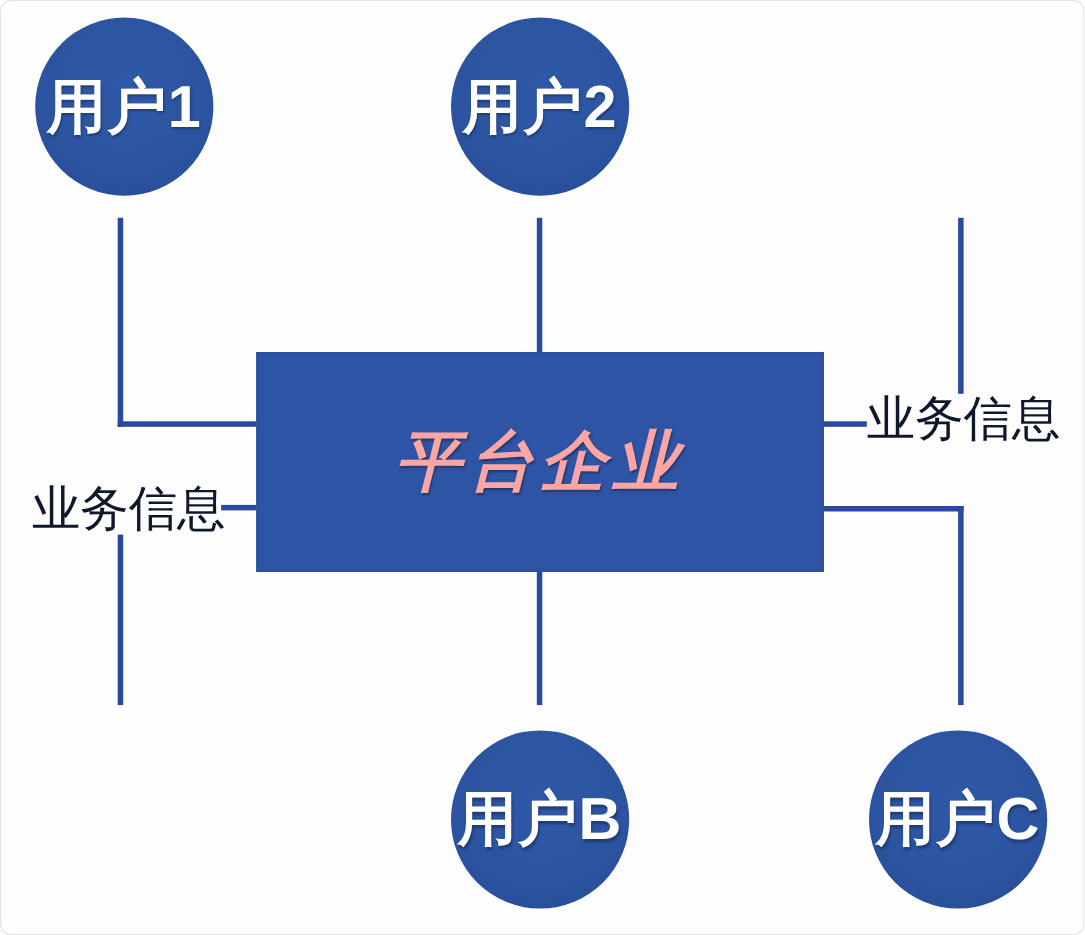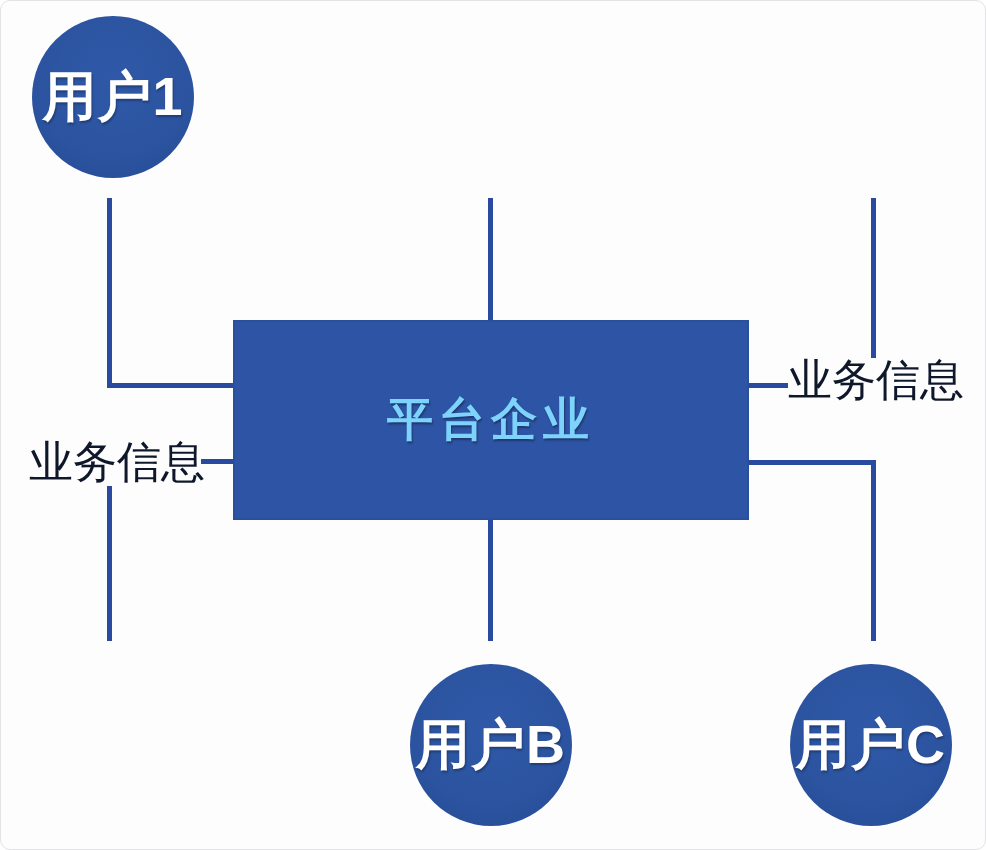--- a/index.html
+++ b/index.html
@@ -53,26 +53,27 @@
     top: 319px;
     width: 516px;
     height: 200px;
     background: #2e55a5;
     box-shadow: inset 0 0 0 2px #2a4f9b;
     display: flex;
     align-items: center;
     justify-content: center;
   }
   .center-rect .center-label {
-    color: #7dd3fc;
-    font-size: 46px;
+    color: #fca5a5;
+    font-size: 60px;
     font-weight: bold;
     letter-spacing: 6px;
     text-shadow: 1px 2px 2px rgba(15, 25, 55, 0.5);
     white-space: nowrap;
+    font-style: italic;
   }
 
   
   .edge-label {
     position: absolute;
     width: 172px;
     height: 46px;
     background: #fdfdfe;
     color: #0f172a;
     font-family: "Liberation Serif", "DejaVu Serif", serif;
@@ -116,20 +117,23 @@
   <div class="edge-label" id="edge-label-left">业务信息</div>
   <div class="edge-label" id="edge-label-right">业务信息</div>
 
   <div class="center-rect">
     <span class="center-label">平台企业</span>
   </div>
 
   <div class="node-circle" id="node-user-1">
     <span class="node-label">用户1</span>
   </div>
+  <div class="node-circle" id="node-user-2">
+    <span class="node-label">用户2</span>
+  </div>
 
   <div class="node-circle" id="node-user-c">
     <span class="node-label">用户C</span>
   </div>
   <div class="node-circle" id="node-user-b">
     <span class="node-label">用户B</span>
   </div>
 
 </div>
 

